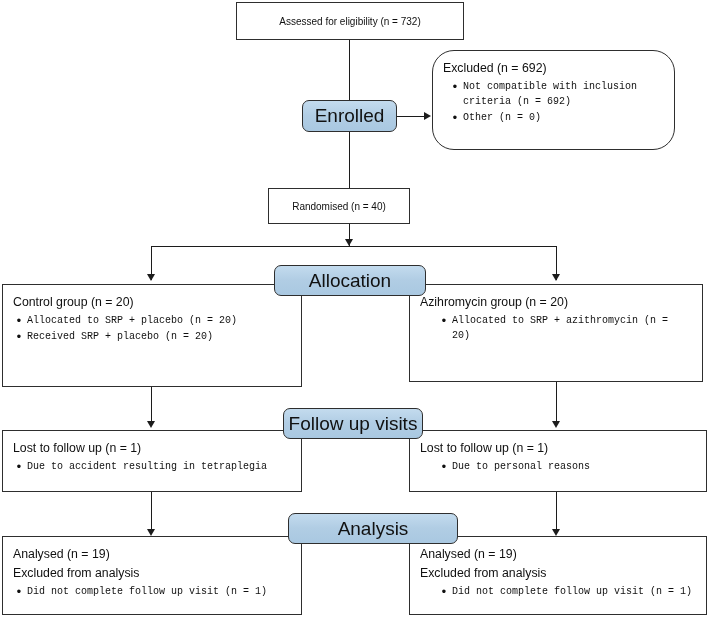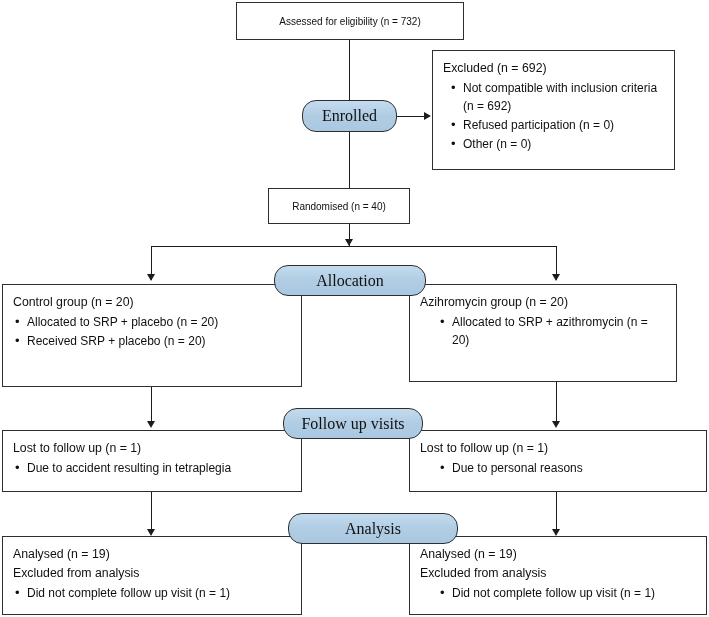--- a/index.html
+++ b/index.html
@@ -37,29 +37,28 @@
     justify-content: center;
     height: 100%;
     font-size: 10px;
   }
 
   
   .stage {
     position: absolute;
     box-sizing: border-box;
     border: 1.5px solid #2e2e2e;
-    border-radius: 14px;
+    border-radius: 7px;
     background: linear-gradient(180deg, #c3dbee 0%, #b1cde4 48%, #a9c8e1 100%);
     display: flex;
     align-items: center;
     justify-content: center;
-    font-size: 16px;
+    font-size: 19px;
     color: #111111;
     z-index: 6;
-    font-family: Liberation Serif, serif;
   }
 
   
   .vline {
     position: absolute;
     width: 0;
     border-left: 1.7px solid #1c1c1c;
     z-index: 2;
   }
   .hline {
@@ -93,23 +92,24 @@
     font-size: 12.3px;
     white-space: nowrap;
   }
   ul.bullets {
     margin: 1px 0 0 0;
     padding: 0 0 0 20px;
     list-style: none;
   }
   ul.bullets li {
     position: relative;
-    font-size: 12px;
+    font-size: 10px;
     line-height: 1.5;
     margin: 0 0 1px 0;
+    font-family: Liberation Mono, monospace;
   }
   ul.bullets li:before {
     content: "\2022";
     position: absolute;
     left: -12px;
     top: -1px;
     font-size: 13px;
   }
   ul.bullets.tight { padding-left: 14px; }
   ul.bullets.deep  { padding-left: 32px; }
@@ -125,26 +125,25 @@
 
   <div class="vline" style="left:349px; top:40px; height:148px;"></div>
 
   <div class="stage" style="left:302px; top:100px; width:95px; height:32px;">
     <span>Enrolled</span>
   </div>
 
   <div class="hline" style="left:397px; top:116px; width:28px;"></div>
   <div class="arrow-right" style="left:424px; top:111.5px;"></div>
 
-  <div class="box" style="left:432px; top:50px; width:243px; height:120px;">
+  <div class="box" style="left:432px; top:50px; width:243px; height:100px;border-radius:22px;">
     <div class="box-inner">
       <p class="head-line">Excluded (n = 692)</p>
       <ul class="bullets">
         <li>Not compatible with inclusion criteria (n = 692)</li>
-        <li>Refused participation (n = 0)</li>
         <li>Other (n = 0)</li>
       </ul>
     </div>
   </div>
 
   <div class="box" style="left:268px; top:188px; width:142px; height:36px;">
     <div class="box-center">Randomised (n = 40)</div>
   </div>
 
   <div class="vline" style="left:349px; top:224px; height:22px;"></div>
@@ -163,21 +162,21 @@
   <div class="box" style="left:2px; top:284px; width:300px; height:103px;">
     <div class="box-inner">
       <p class="head-line">Control group (n = 20)</p>
       <ul class="bullets tight">
         <li>Allocated to SRP + placebo (n = 20)</li>
         <li>Received SRP + placebo (n = 20)</li>
       </ul>
     </div>
   </div>
 
-  <div class="box" style="left:409px; top:284px; width:268px; height:98px;">
+  <div class="box" style="left:409px; top:284px; width:294px; height:98px;">
     <div class="box-inner">
       <p class="head-line">Azihromycin group (n = 20)</p>
       <ul class="bullets deep">
         <li>Allocated to SRP + azithromycin (n = 20)</li>
       </ul>
     </div>
   </div>
 
   <div class="vline" style="left:151px; top:382px; height:42px;"></div>
   <div class="arrow-down" style="left:146.5px; top:421px;"></div>

